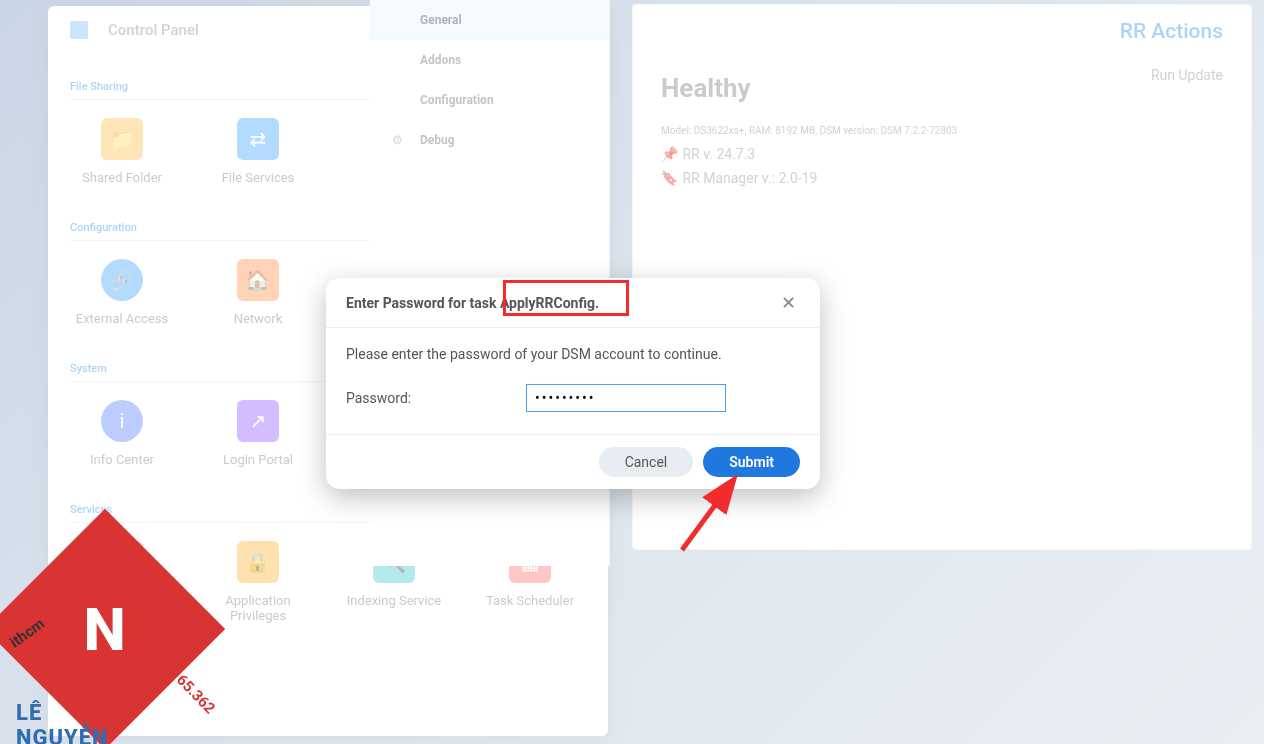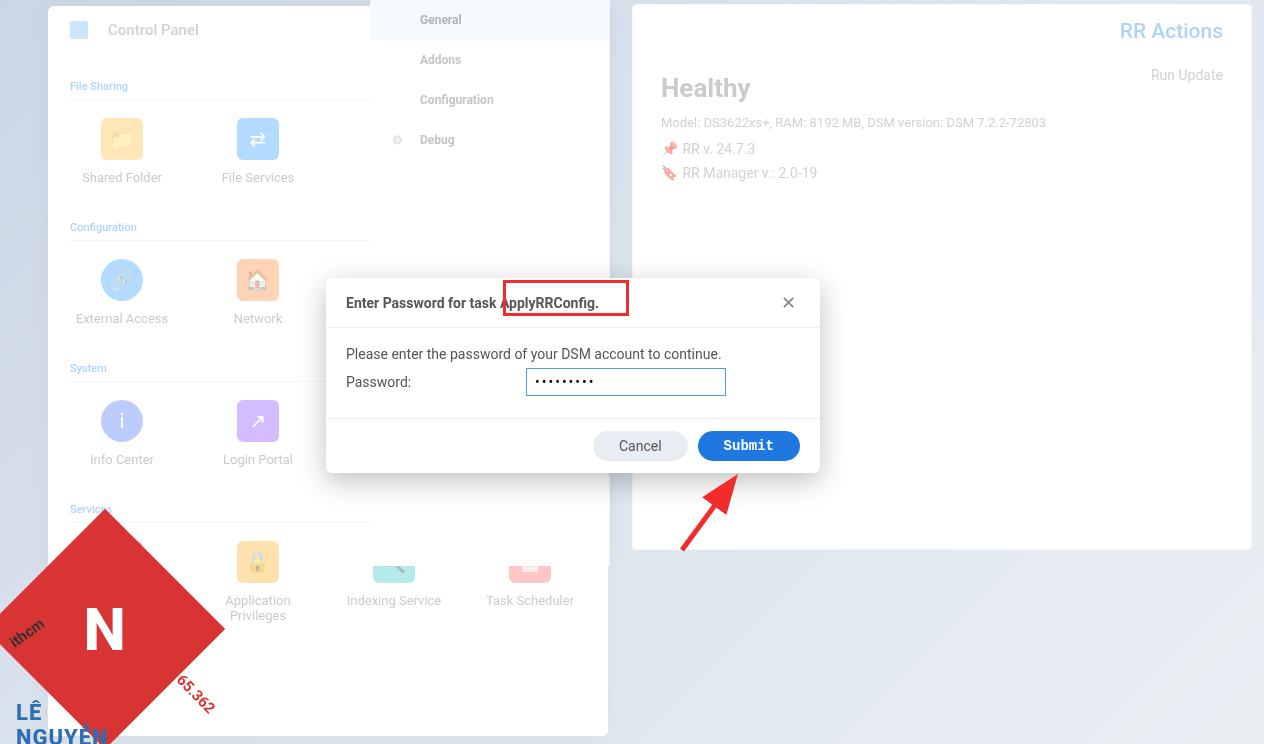--- a/index.html
+++ b/index.html
@@ -27,39 +27,39 @@
   .strip-item { height: 40px; line-height: 40px; padding-left: 50px; color: #7d7d7d; font-size: 12px; cursor: pointer; font-weight: bold; }
   .strip-item.sel { background: #e9f3ff; color: #556; }
   .strip-item.gear::before { content: "⚙"; position: absolute; margin-left: -28px; color:#b7b7b7; }
 
   
   .rr-panel { position: absolute; top: 4px; left: 632px; width: 620px; height: 546px; background: #fff; border: 1px solid #eee; border-radius: 4px; padding: 14px 28px; }
   .rr-actions { text-align: right; color: #4aa0f0; font-size: 21px; font-weight: 500; margin-bottom: 4px; }
   .rr-head-row { display: flex; justify-content: space-between; align-items: center; }
   .rr-healthy { font-size: 26px; font-weight: 700; color: #8c8c8c; margin-top: 26px; }
   .rr-run { color: #9a9a9a; font-size: 14px; }
-  .rr-model { color: #9a9a9a; font-size: 13px; margin-top: 10px; line-height: 1.5; }
+  .rr-model { color: #9a9a9a; font-size: 10px; margin-top: 20px; line-height: 1.5; }
   .rr-ver { color: #9a9a9a; font-size: 14px; margin-top: 8px; }
   .rr-ver .pill { margin-right: 4px; }
 
   
-  .modal { position: absolute; left: 326px; top: 278px; width: 494px; background: #fff; border-radius: 6px; box-shadow: 0 8px 28px rgba(0,0,0,0.25); z-index: 30; }
+  .modal { position: absolute; left: 326px; top: 278px; width: 494px; background: #fff; border-radius: 14px; box-shadow: 0 8px 28px rgba(0,0,0,0.25); z-index: 30; }
   .modal-head { padding: 14px 20px; border-bottom: 1px solid #eee; display:flex; justify-content:space-between; align-items:center; }
   .modal-title { font-weight: 700; font-size: 14px; color: #555; }
   .modal-title .task { position: relative; }
   .red-box { position:absolute; border: 3px solid #f02c2c; width: 126px; height: 36px; left: 503px; top: 280px; z-index: 40; pointer-events:none; }
   .modal-close { color: #888; font-size: 18px; cursor: pointer; padding: 0 4px; }
   .modal-body { padding: 18px 20px 22px; font-size: 14px; color: #555; }
-  .pw-row { display:flex; align-items:center; gap: 10px; margin-top: 6px; }
+  .pw-row { display:flex; align-items:center; gap: 10px; margin-top: 22px; }
   .pw-label { width: 170px; }
   .pw-input { flex: 0 0 200px; height: 28px; border: 1px solid #4aa0f0; padding: 0 8px; font-size: 14px; letter-spacing: 2px; outline: none; }
   .modal-foot { border-top: 1px solid #eee; padding: 12px 20px; display:flex; justify-content:flex-end; gap: 10px; }
   .btn { height: 30px; padding: 0 26px; border-radius: 15px; border: none; font-size: 14px; cursor: pointer; }
   .btn-cancel { background: #e8edf3; color: #555; }
-  .btn-submit { background: #1f78e0; color: #fff; font-weight: 600; font-family: Liberation Mono, monospace; }
+  .btn-submit { background: #1f78e0; color: #fff; font-weight: 600; }
 
   
   .arrow { position:absolute; left: 670px; top: 470px; z-index: 40; pointer-events:none; }
 
   
   .wm { position: absolute; left: 0; bottom: -6px; z-index: 35; pointer-events:none; }
   .wm-diamond { width: 170px; height: 170px; transform: rotate(45deg); background: #d93434; position:absolute; left: 20px; bottom: 36px; display:flex; align-items:center; justify-content:center;}
   .wm-diamond .inner { transform: rotate(-45deg); font-size:60px; font-weight:800; color:#fff; }
   .wm-text1 { position:absolute; left: 6px; bottom: 114px; font-size: 15px; font-weight:700; color:#333; transform: rotate(-36deg); }
   .wm-text1 .vn{color:#d93434;}

